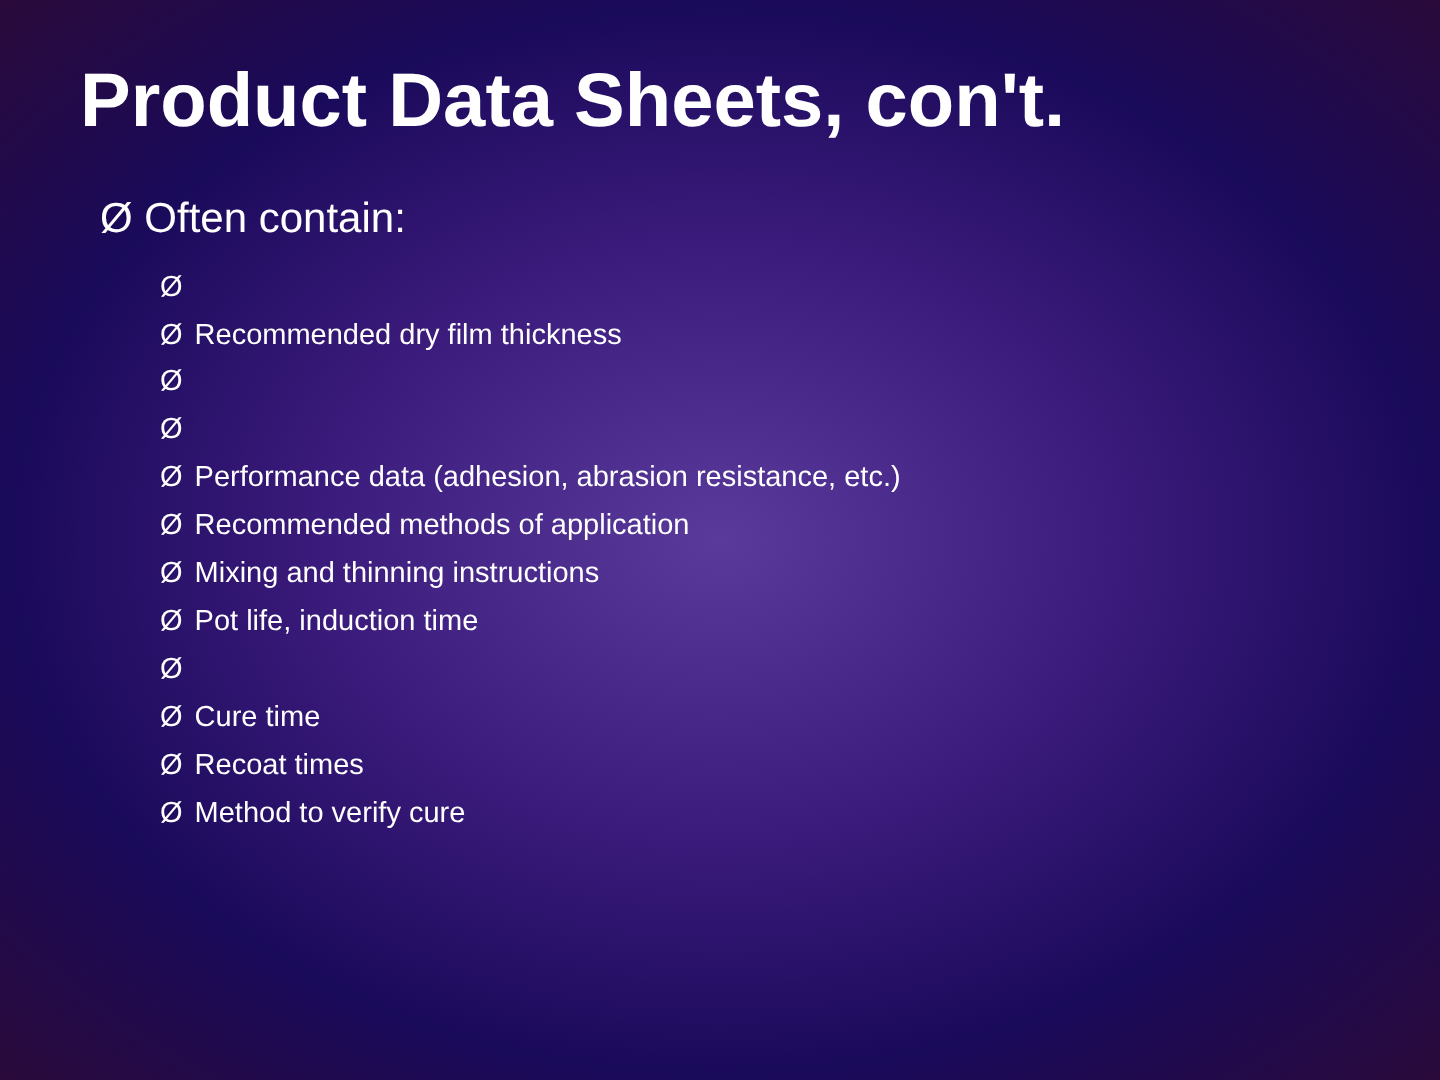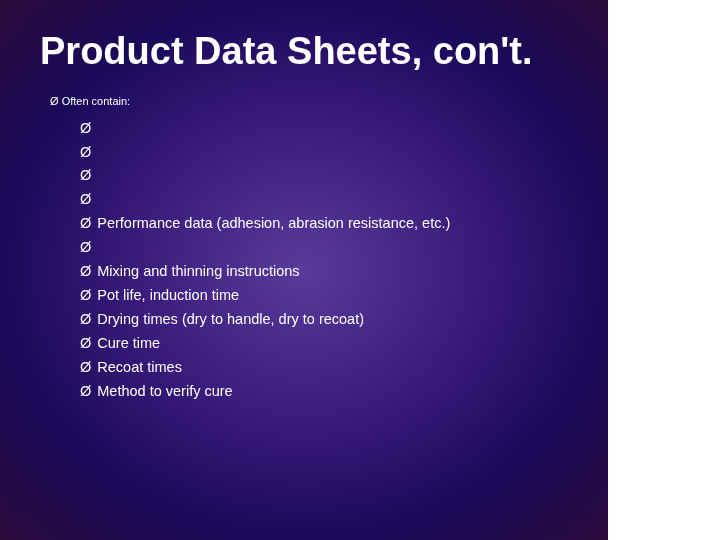--- a/index.html
+++ b/index.html
@@ -9,21 +9,21 @@
     }
 
     body {
       width: 720px;
       height: 540px;
       overflow: hidden;
       font-family: Arial, sans-serif;
     }
 
     #slide {
-      width: 608px;
+      width: 720px;
       height: 540px;
       background: radial-gradient(ellipse at center, #5a3a9a 0%, #3a1a7a 40%, #1a0a5a 70%, #2a0a3a 100%);
       position: relative;
       padding: 30px 40px;
     }
 
     .slide-title {
       font-size: 38px;
       font-weight: bold;
       color: #ffffff;
@@ -33,21 +33,21 @@
 
     .content {
       color: #ffffff;
       font-size: 15px;
       line-height: 1.6;
     }
 
     .level1 {
       margin-left: 10px;
       margin-bottom: 6px;
-      font-size: 11px;
+      font-size: 21px;
     }
 
     .level2 {
       margin-left: 40px;
       font-size: 14.5px;
       line-height: 1.65;
     }
 
     .level2-item {
       display: flex;
@@ -80,48 +80,49 @@
     <div class="level1">
       <span>Ø </span><span>Often contain:</span>
     </div>
 
     <div class="level2">
       <div class="level2-item">
         <span class="bullet">Ø</span>
       </div>
       <div class="level2-item">
         <span class="bullet">Ø</span>
+        <span>Recommended dry film thickness</span>
       </div>
       <div class="level2-item">
         <span class="bullet">Ø</span>
       </div>
       <div class="level2-item">
         <span class="bullet">Ø</span>
       </div>
       <div class="level2-item">
         <span class="bullet">Ø</span>
         <span>Performance data (adhesion, abrasion resistance, etc.)</span>
       </div>
       <div class="level2-item">
         <span class="bullet">Ø</span>
+        <span>Recommended methods of application</span>
       </div>
       <div class="level2-item">
         <span class="bullet">Ø</span>
         <span>Mixing and thinning instructions</span>
       </div>
     </div>
 
     <div class="level3">
       <div class="level3-item">
         <span class="bullet">Ø</span>
         <span>Pot life, induction time</span>
       </div>
       <div class="level3-item">
         <span class="bullet">Ø</span>
-        <span>Drying times (dry to handle, dry to recoat)</span>
       </div>
       <div class="level3-item">
         <span class="bullet">Ø</span>
         <span>Cure time</span>
       </div>
       <div class="level3-item">
         <span class="bullet">Ø</span>
         <span>Recoat times</span>
       </div>
       <div class="level3-item">

